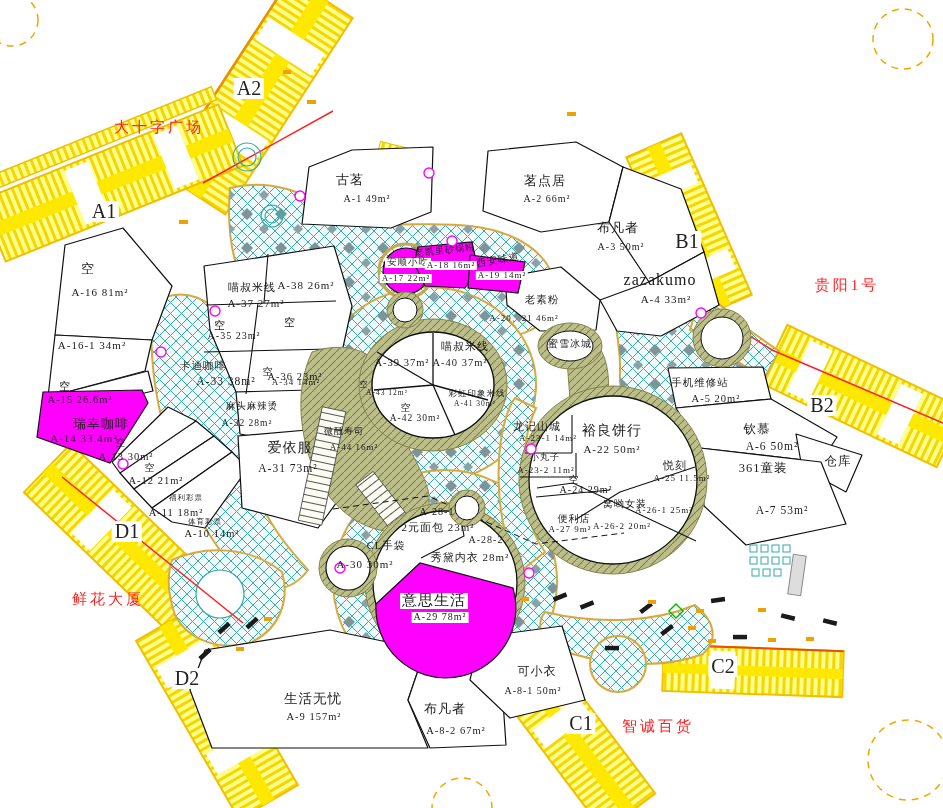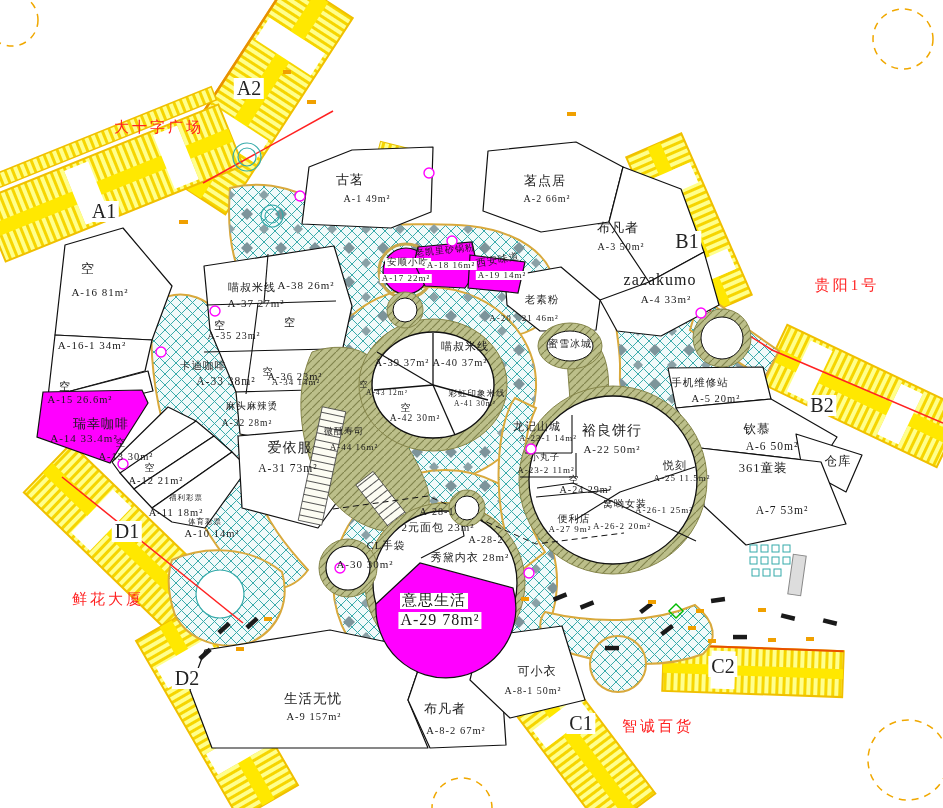--- a/index.html
+++ b/index.html
@@ -391,21 +391,21 @@
       <div class="lbl ul" style="left: 622px; top: 522px; font-size: 9px;">A-26-2 20m²</div>
       <div class="lbl ul" style="left: 574px; top: 514px; font-size: 10px;">便利店</div>
       <div class="lbl ul" style="left: 570px; top: 525px; font-size: 9px;">A-27 9m²</div>
       <div class="lbl ul" style="left: 437px; top: 507px; font-size: 10px;">A-28-1</div>
       <div class="lbl ul" style="left: 438px; top: 522px; font-size: 11px;">2元面包 23m²</div>
       <div class="lbl ul" style="left: 486px; top: 535px; font-size: 10px;">A-28-2</div>
       <div class="lbl ul" style="left: 470px; top: 552px; font-size: 11px;">秀黛内衣 28m²</div>
       <div class="lbl ul" style="left: 386px; top: 540px; font-size: 10.5px;">CL手袋</div>
       <div class="lbl ul" style="left: 365px; top: 559px; font-size: 11px;">A-30 30m²</div>
       <div class="lbl ul box" style="left: 434px; top: 593px; font-size: 15px;">意思生活</div>
-      <div class="lbl ul box" style="left: 440px; top: 612px; font-size: 16px;">A-29 78m²</div>
+      <div class="lbl ul box" style="left: 440px; top: 612px; font-size: 10px;">A-29 78m²</div>
       <div class="lbl ul" style="left: 537px; top: 665px; font-size: 12px;">可小衣</div>
       <div class="lbl ul" style="left: 533px; top: 686px; font-size: 10px;">A-8-1 50m²</div>
       <div class="lbl ul" style="left: 313px; top: 692px; font-size: 13.5px;">生活无忧</div>
       <div class="lbl ul" style="left: 314px; top: 711px; font-size: 10.5px;">A-9 157m²</div>
       <div class="lbl ul" style="left: 445px; top: 702px; font-size: 13px;">布凡者</div>
       <div class="lbl ul" style="left: 456px; top: 725px; font-size: 10.5px;">A-8-2 67m²</div>
     </div>
 </div>
 
 </body></html>

